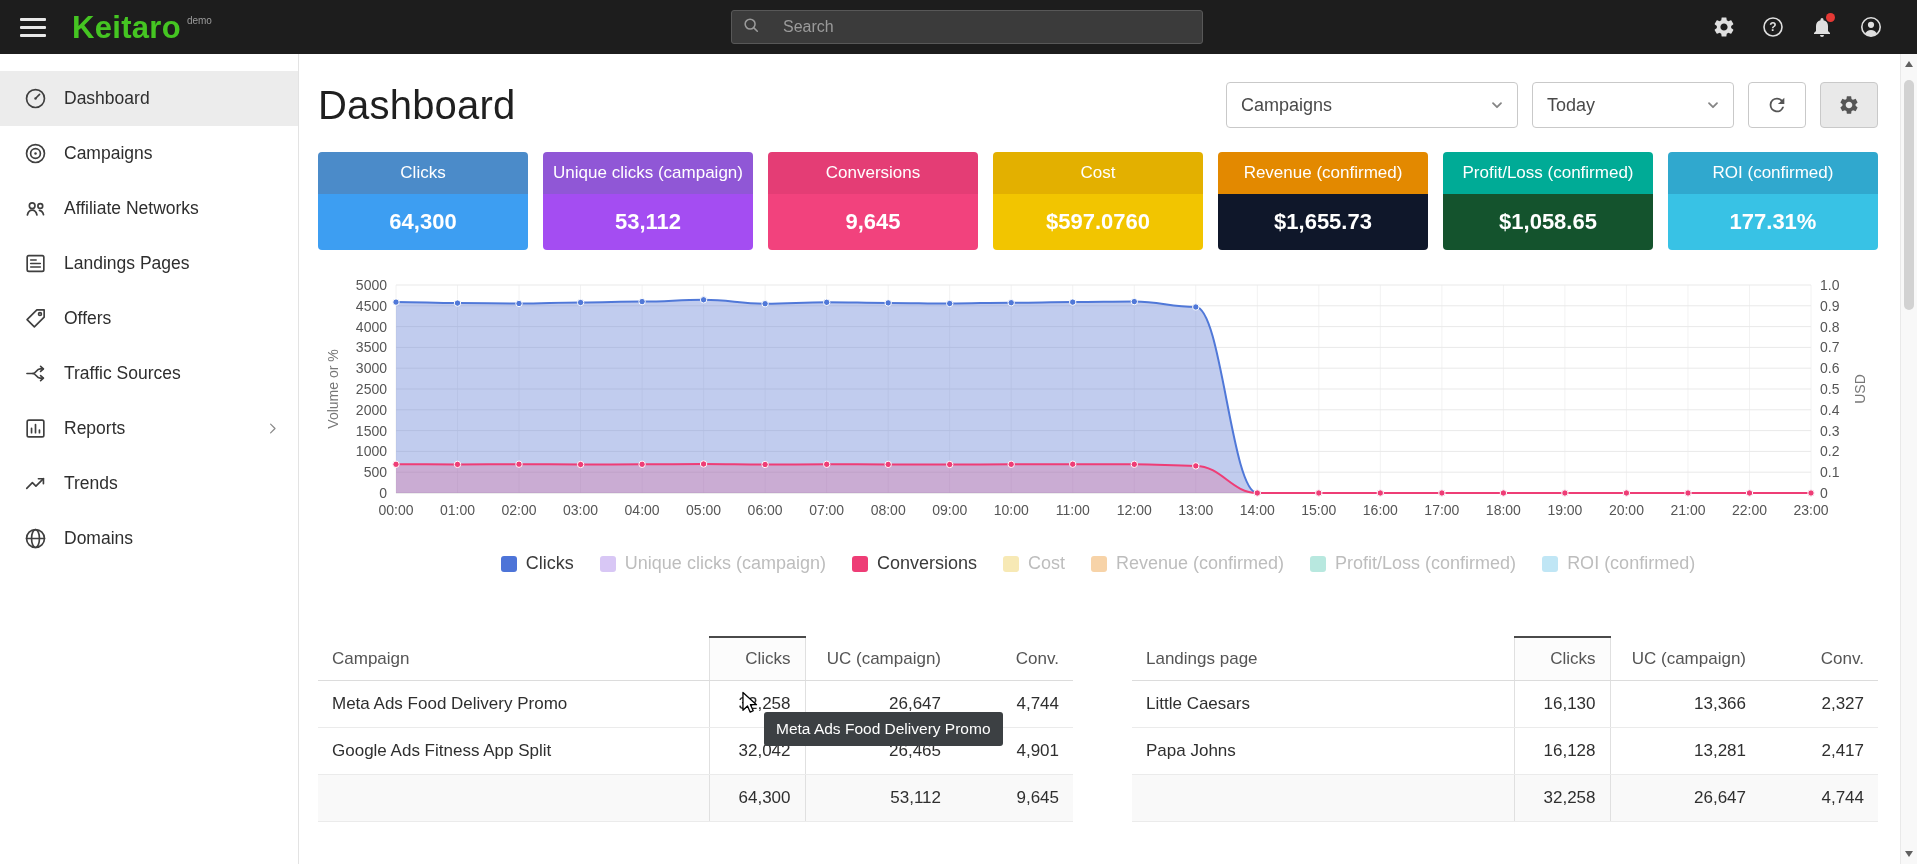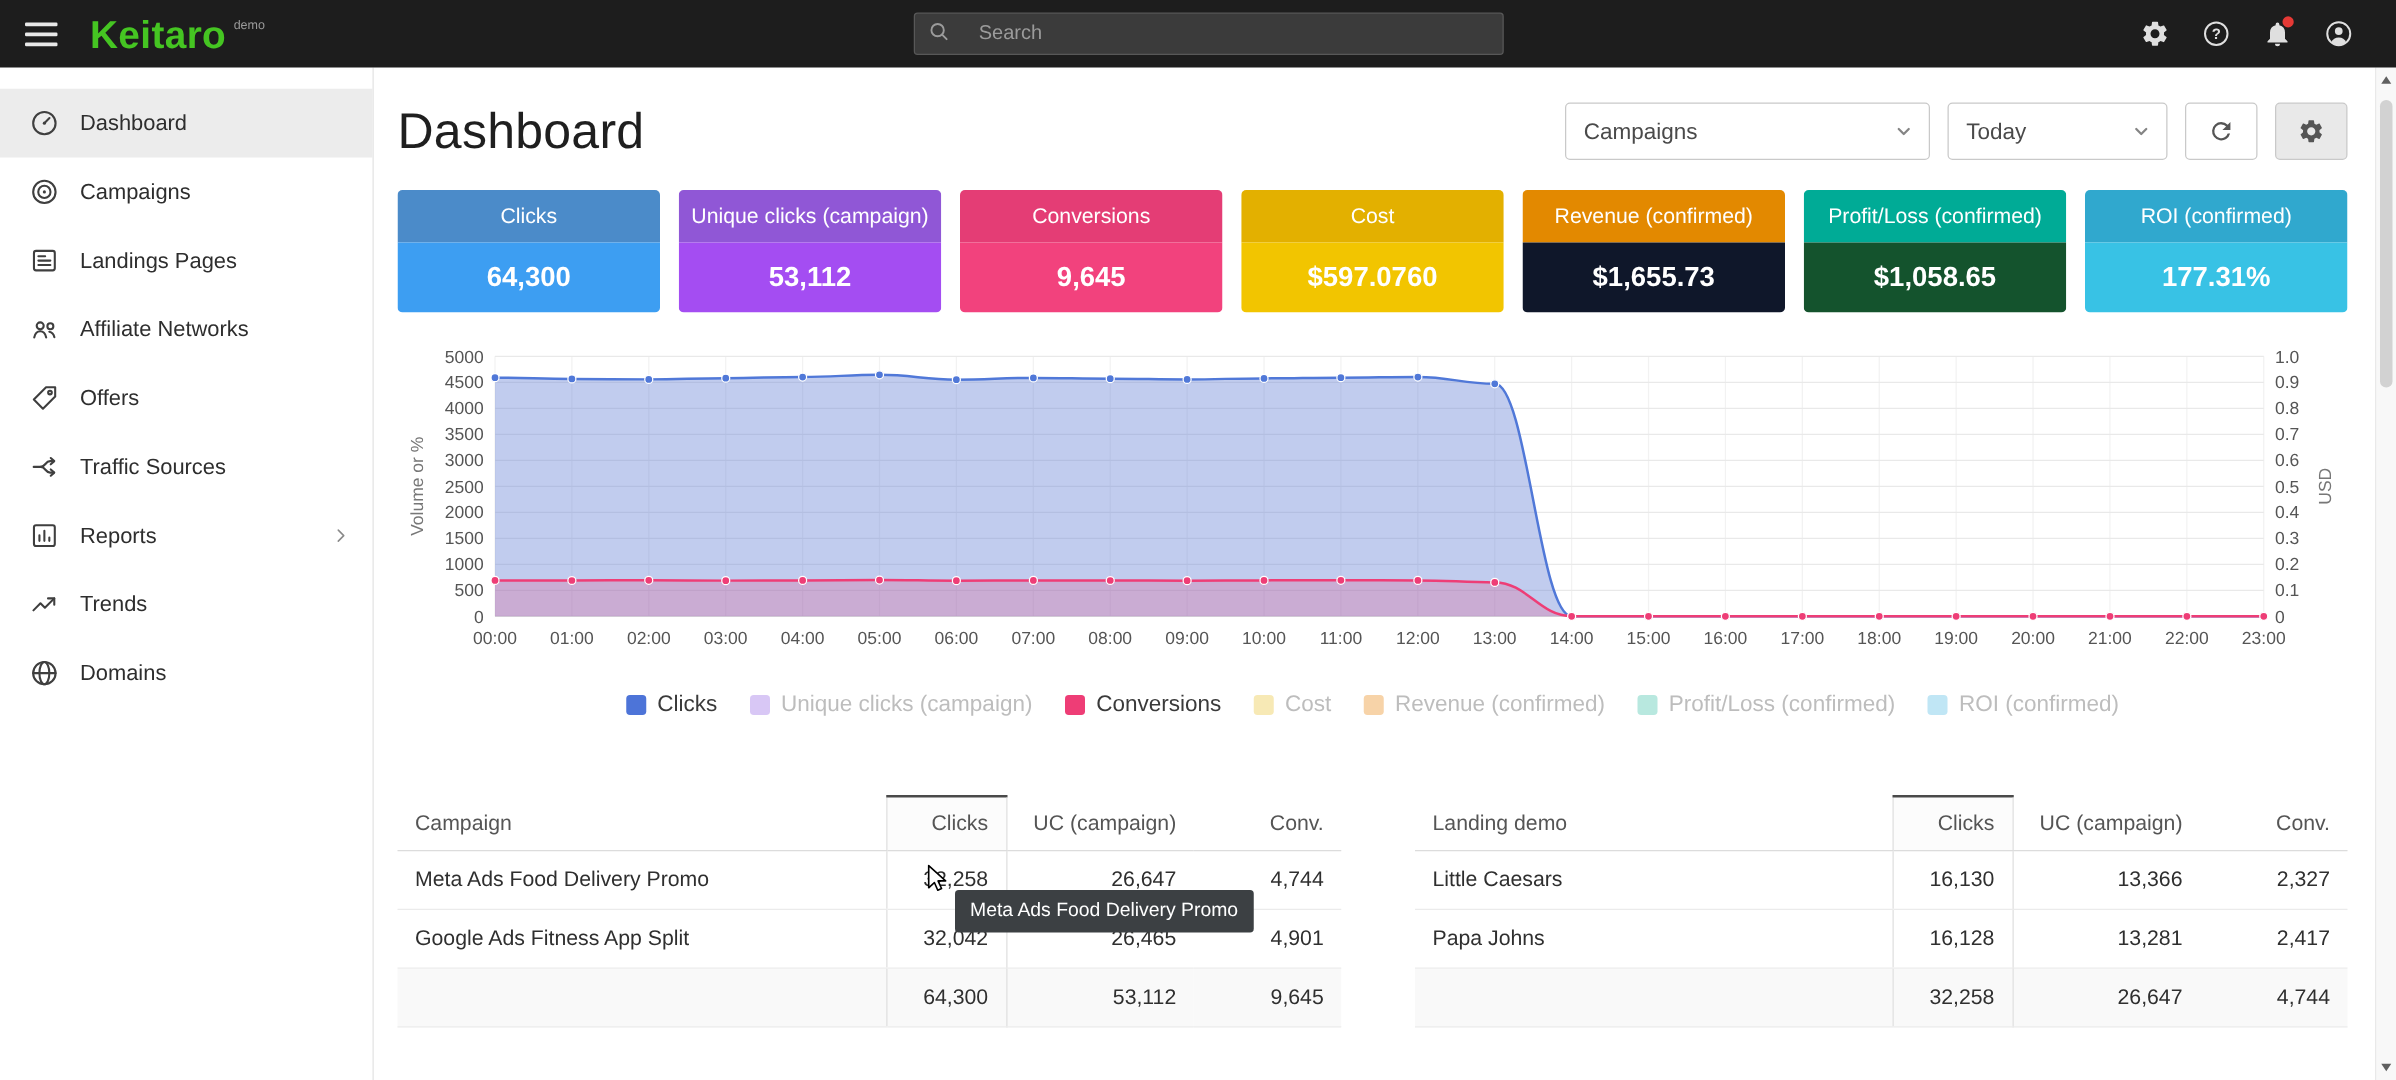--- a/index.html
+++ b/index.html
@@ -152,39 +152,39 @@
                 <circle cx="12" cy="12" r="1.2" fill="#3f3f3f" stroke="none"></circle>
               </g>
             </svg>
           </span>
           <span class="nav-label">Campaigns</span>
         </div>
         <div class="nav-item">
           <span class="nav-icon">
             <svg viewBox="0 0 24 24">
               <g stroke="#3f3f3f" stroke-width="1.6" fill="none" stroke-linecap="round" stroke-linejoin="round">
-                <rect x="4" y="4.5" width="16" height="15" rx="1.6"></rect>
-                <path d="M7.4 8.6h5.2M7.4 12h9.2M7.4 15.4h9.2"></path>
-              </g>
-            </svg>
-          </span>
-          <span class="nav-label">Landings Pages</span>
-        </div>
-        <div class="nav-item">
-          <span class="nav-icon">
-            <svg viewBox="0 0 24 24">
-              <g stroke="#3f3f3f" stroke-width="1.6" fill="none" stroke-linecap="round" stroke-linejoin="round">
                 <circle cx="8.8" cy="9.3" r="2.7"></circle>
                 <path d="M4.2 18.2c.7-3.1 2.4-4.7 4.6-4.7s3.9 1.6 4.6 4.7"></path>
                 <circle cx="16.6" cy="9.6" r="2.3"></circle>
                 <path d="M15.8 13.8c1.9.3 3.3 1.7 3.9 4.2"></path>
               </g>
             </svg>
           </span>
           <span class="nav-label">Affiliate Networks</span>
+        </div>
+        <div class="nav-item">
+          <span class="nav-icon">
+            <svg viewBox="0 0 24 24">
+              <g stroke="#3f3f3f" stroke-width="1.6" fill="none" stroke-linecap="round" stroke-linejoin="round">
+                <rect x="4" y="4.5" width="16" height="15" rx="1.6"></rect>
+                <path d="M7.4 8.6h5.2M7.4 12h9.2M7.4 15.4h9.2"></path>
+              </g>
+            </svg>
+          </span>
+          <span class="nav-label">Landings Pages</span>
         </div>
         <div class="nav-item">
           <span class="nav-icon">
             <svg viewBox="0 0 24 24">
               <g stroke="#3f3f3f" stroke-width="1.6" fill="none" stroke-linecap="round" stroke-linejoin="round">
                 <path d="M20.3 3.7h-7l-9.4 9.4 7 7 9.4-9.4z"></path>
                 <circle cx="16.3" cy="7.7" r="1.4"></circle>
               </g>
             </svg>
           </span>
@@ -248,21 +248,21 @@
   <div class="main">
     <div class="page-header">
       <div class="page-title">Dashboard</div>
       <div class="controls">
         <div class="select" style="width:292px">
           <span>Campaigns</span>
           <svg width="16" height="16" viewBox="0 0 16 16">
               <path d="M4 6.2l4 4 4-4" fill="none" stroke="#858585" stroke-width="1.8" stroke-linecap="round" stroke-linejoin="round"></path>
             </svg>
         </div>
-        <div class="select" style="width:176px">
+        <div class="select" style="width:202px">
           <span>Today</span>
           <svg width="16" height="16" viewBox="0 0 16 16">
               <path d="M4 6.2l4 4 4-4" fill="none" stroke="#858585" stroke-width="1.8" stroke-linecap="round" stroke-linejoin="round"></path>
             </svg>
         </div>
         <button class="icon-btn">
           <svg viewBox="0 0 24 24">
               <path fill="#555" d="M17.65 6.35A7.95 7.95 0 0 0 12 4a8 8 0 1 0 7.73 10h-2.08A6 6 0 1 1 12 6c1.66 0 3.14.69 4.22 1.78L13 11h7V4l-2.35 2.35z"></path>
             </svg>
         </button>
@@ -520,21 +520,21 @@
       <div class="table-card right" id="landing-table">
           <table class="data-table">
             <colgroup>
               <col>
               <col style="width:96px">
               <col style="width:150px">
               <col style="width:118px">
             </colgroup>
             <thead>
               <tr>
-                <th class="">Landing demo</th>
+                <th class="">Landings page</th>
                 <th class="num sorted">Clicks</th>
                 <th class="num ">UC (campaign)</th>
                 <th class="num ">Conv.</th>
               </tr>
             </thead>
             <tbody>
               <tr>
                 <td class="">Little Caesars</td>
                 <td class="num sorted">16,130</td>
                 <td class="num ">13,366</td>

